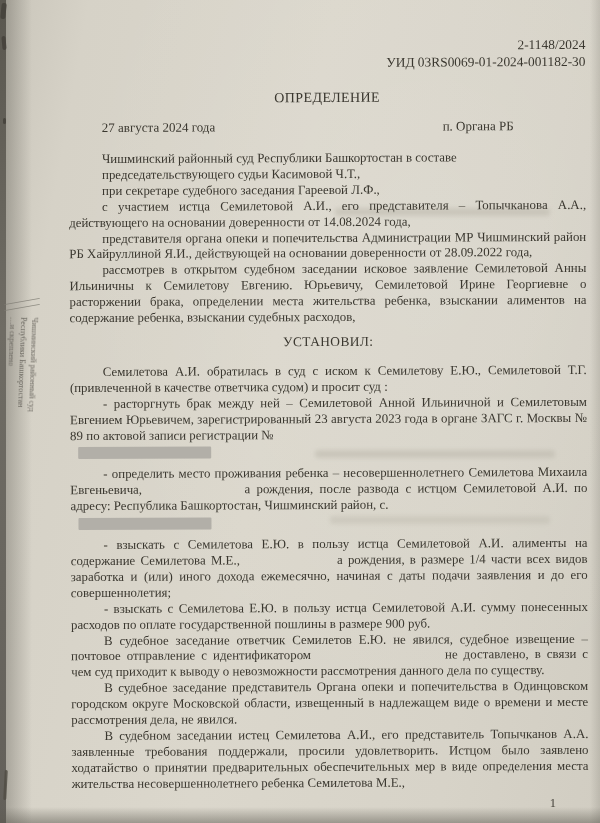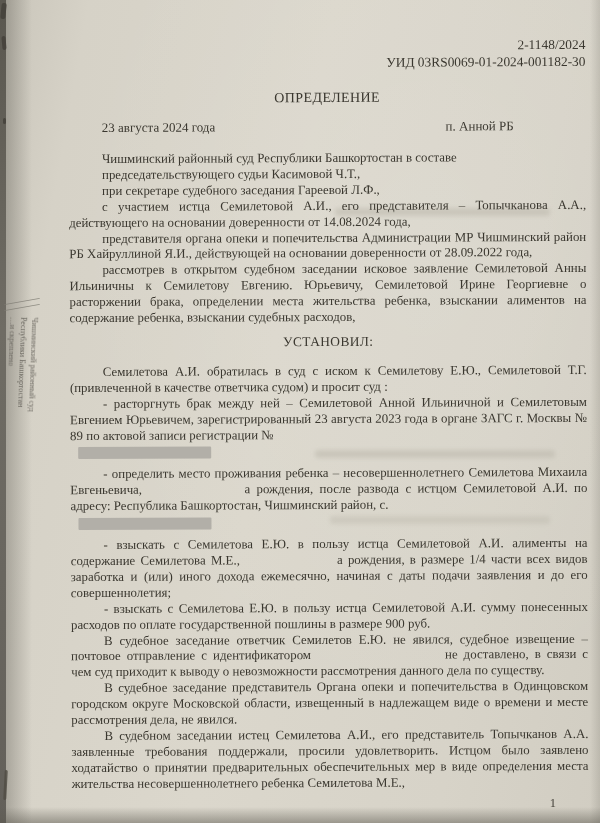--- a/index.html
+++ b/index.html
@@ -68,22 +68,22 @@
     <div>…и скреплено</div>
   </div>
 
   <div class="content">
     <div class="header-right">
       <div>2-1148/2024</div>
       <div>УИД 03RS0069-01-2024-001182-30</div>
     </div>
     <div class="doc-title">ОПРЕДЕЛЕНИЕ</div>
     <div class="dateline">
-      <span>23 августа 2024 года</span>
-      <span>п. Анной РБ</span>
+      <span>27 августа 2024 года</span>
+      <span>п. Органа РБ</span>
     </div>
     <div class="body-blocks" id="body-blocks">
         <p>Чишминский районный суд Республики Башкортостан в составе </p>
         <p>председательствующего судьи Касимовой Ч.Т., </p>
         <p>при секретаре судебного заседания Гареевой Л.Ф., </p>
         <p>с участием истца Семилетовой А.И., его представителя – Топычканова А.А., действующего на основании доверенности от 14.08.2024 года, </p>
         <p>представителя органа опеки и попечительства Администрации МР Чишминский район РБ Хайруллиной Я.И., действующей на основании доверенности от 28.09.2022 года, </p>
         <p>рассмотрев в открытом судебном заседании исковое заявление Семилетовой Анны Ильиничны к Семилетову Евгению. Юрьевичу, Семилетовой Ирине Георгиевне о расторжении брака, определении места жительства ребенка, взыскании алиментов на содержание ребенка, взыскании судебных расходов, </p>
         <div class="heading">УСТАНОВИЛ:</div>
         <p>Семилетова А.И. обратилась в суд с иском к Семилетову Е.Ю., Семилетовой Т.Г. (привлеченной в качестве ответчика судом) и просит суд : </p>

